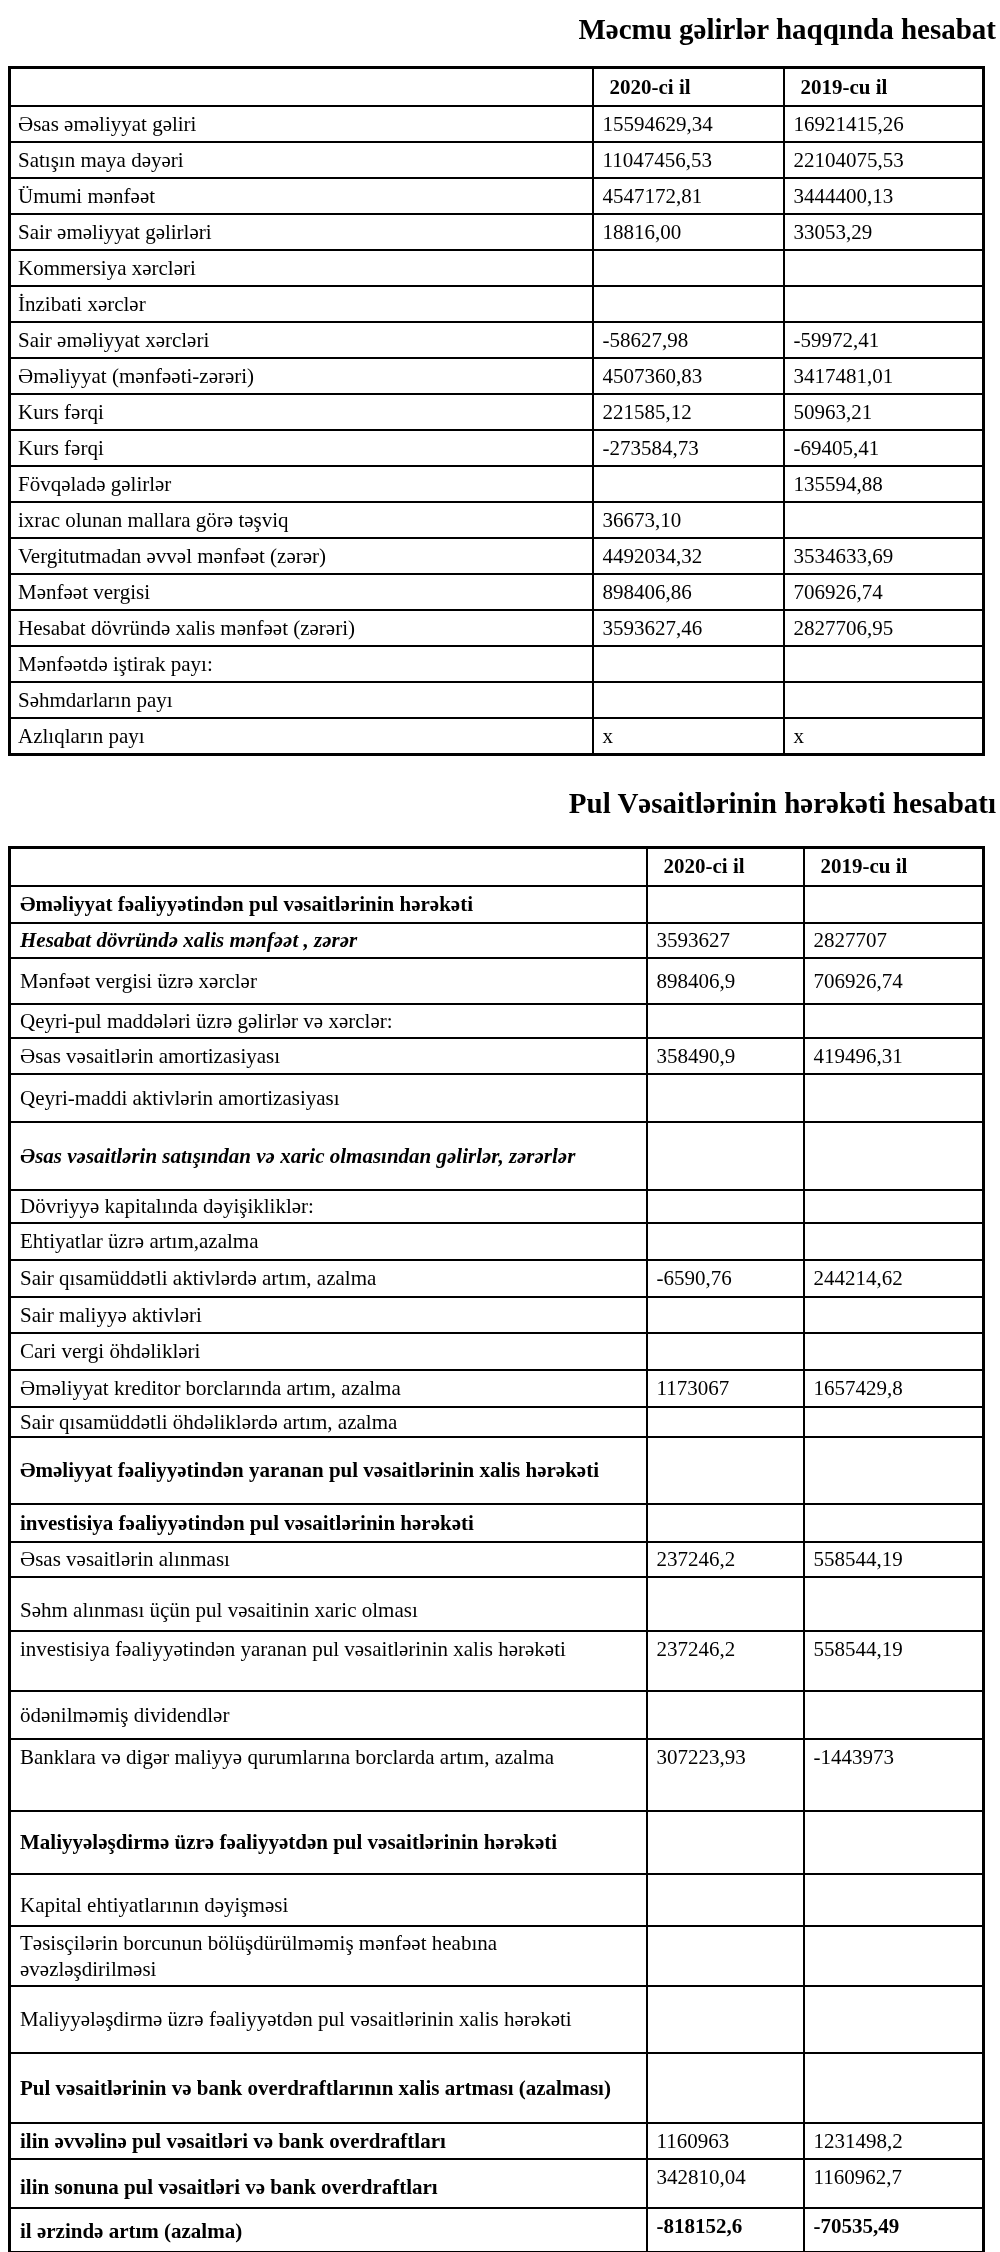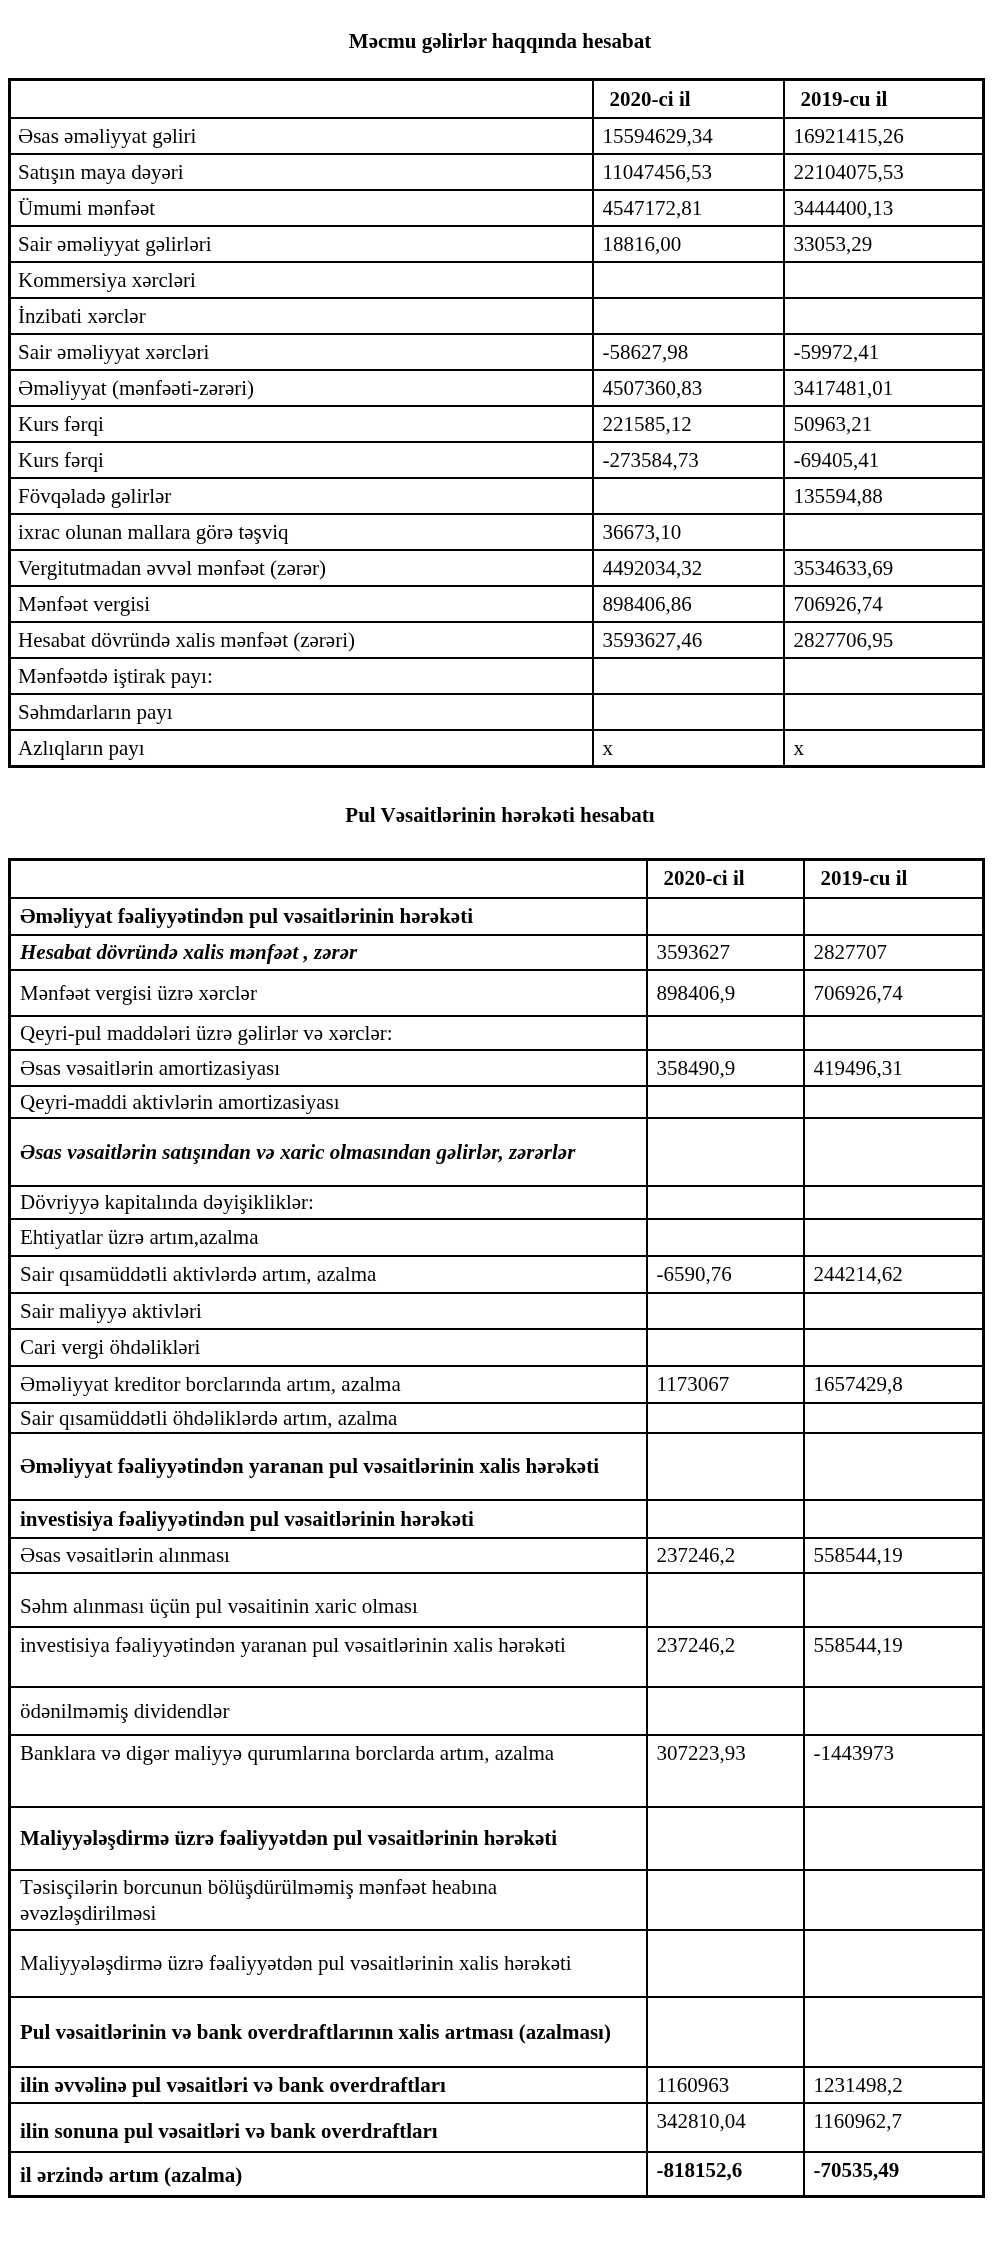--- a/index.html
+++ b/index.html
@@ -1,18 +1,18 @@
 <!DOCTYPE html>
 <html><head>
 <meta charset="utf-8">
 <style>
   html,body{margin:0;padding:0;background:#fff;}
   body{width:1000px;font-family:"Liberation Serif","DejaVu Serif",serif;color:#000;}
   .page{width:1000px;height:2252px;overflow:hidden;background:#fff;}
-  .doc-title{text-align:center;font-weight:bold;font-size:21px;line-height:33px;margin:16px;letter-spacing:0px;}
+  .doc-title{text-align:right;font-weight:bold;font-size:29px;line-height:33px;margin:4px;letter-spacing:0px;}
   #title1{padding-top:9px;}
   #title2{margin-top:31px;}
   table{border-collapse:collapse;table-layout:fixed;margin-left:8px;border:3px solid #000;background:#fff;}
   #income-table{width:974px;margin-top:20px;}
   #cashflow-table{width:974px;margin-top:26px;}
   th,td{border:2px solid #000;overflow:hidden;}
   th{font-weight:bold;font-size:21px;text-align:left;padding:2px 4px 2px 16px;height:32px;}
   th.empty{padding-left:7px;}
   td{font-size:21px;line-height:26px;vertical-align:middle;}
   #income-table tbody tr{height:36px;}
@@ -172,21 +172,21 @@
         <tr style="height: 34px;">
           <td class="lbl">Qeyri-pul maddələri üzrə gəlirlər və xərclər:</td>
           <td class="val"></td>
           <td class="val"></td>
         </tr>
         <tr style="height: 36px;">
           <td class="lbl">Əsas vəsaitlərin amortizasiyası</td>
           <td class="val">358490,9</td>
           <td class="val">419496,31</td>
         </tr>
-        <tr style="height: 32px;">
+        <tr style="height: 48px;">
           <td class="lbl">Qeyri-maddi aktivlərin amortizasiyası</td>
           <td class="val"></td>
           <td class="val"></td>
         </tr>
         <tr style="height: 68px;">
           <td class="lbl i">Əsas vəsaitlərin satışından və xaric olmasından gəlirlər, zərərlər</td>
           <td class="val"></td>
           <td class="val"></td>
         </tr>
         <tr style="height: 33px;">
@@ -257,20 +257,25 @@
         <tr style="height: 72px;">
           <td class="lbl top">Banklara və digər maliyyə qurumlarına borclarda artım, azalma</td>
           <td class="val top">307223,93</td>
           <td class="val top">-1443973</td>
         </tr>
         <tr style="height: 63px;">
           <td class="lbl b">Maliyyələşdirmə üzrə fəaliyyətdən pul vəsaitlərinin hərəkəti</td>
           <td class="val"></td>
           <td class="val"></td>
         </tr>
+        <tr style="height: 52px;">
+          <td class="lbl low">Kapital ehtiyatlarının dəyişməsi</td>
+          <td class="val"></td>
+          <td class="val"></td>
+        </tr>
         <tr style="height: 60px;">
           <td class="lbl">Təsisçilərin borcunun bölüşdürülməmiş mənfəət heabına əvəzləşdirilməsi</td>
           <td class="val"></td>
           <td class="val"></td>
         </tr>
         <tr style="height: 67px;">
           <td class="lbl">Maliyyələşdirmə üzrə fəaliyyətdən pul vəsaitlərinin xalis hərəkəti</td>
           <td class="val"></td>
           <td class="val"></td>
         </tr>

